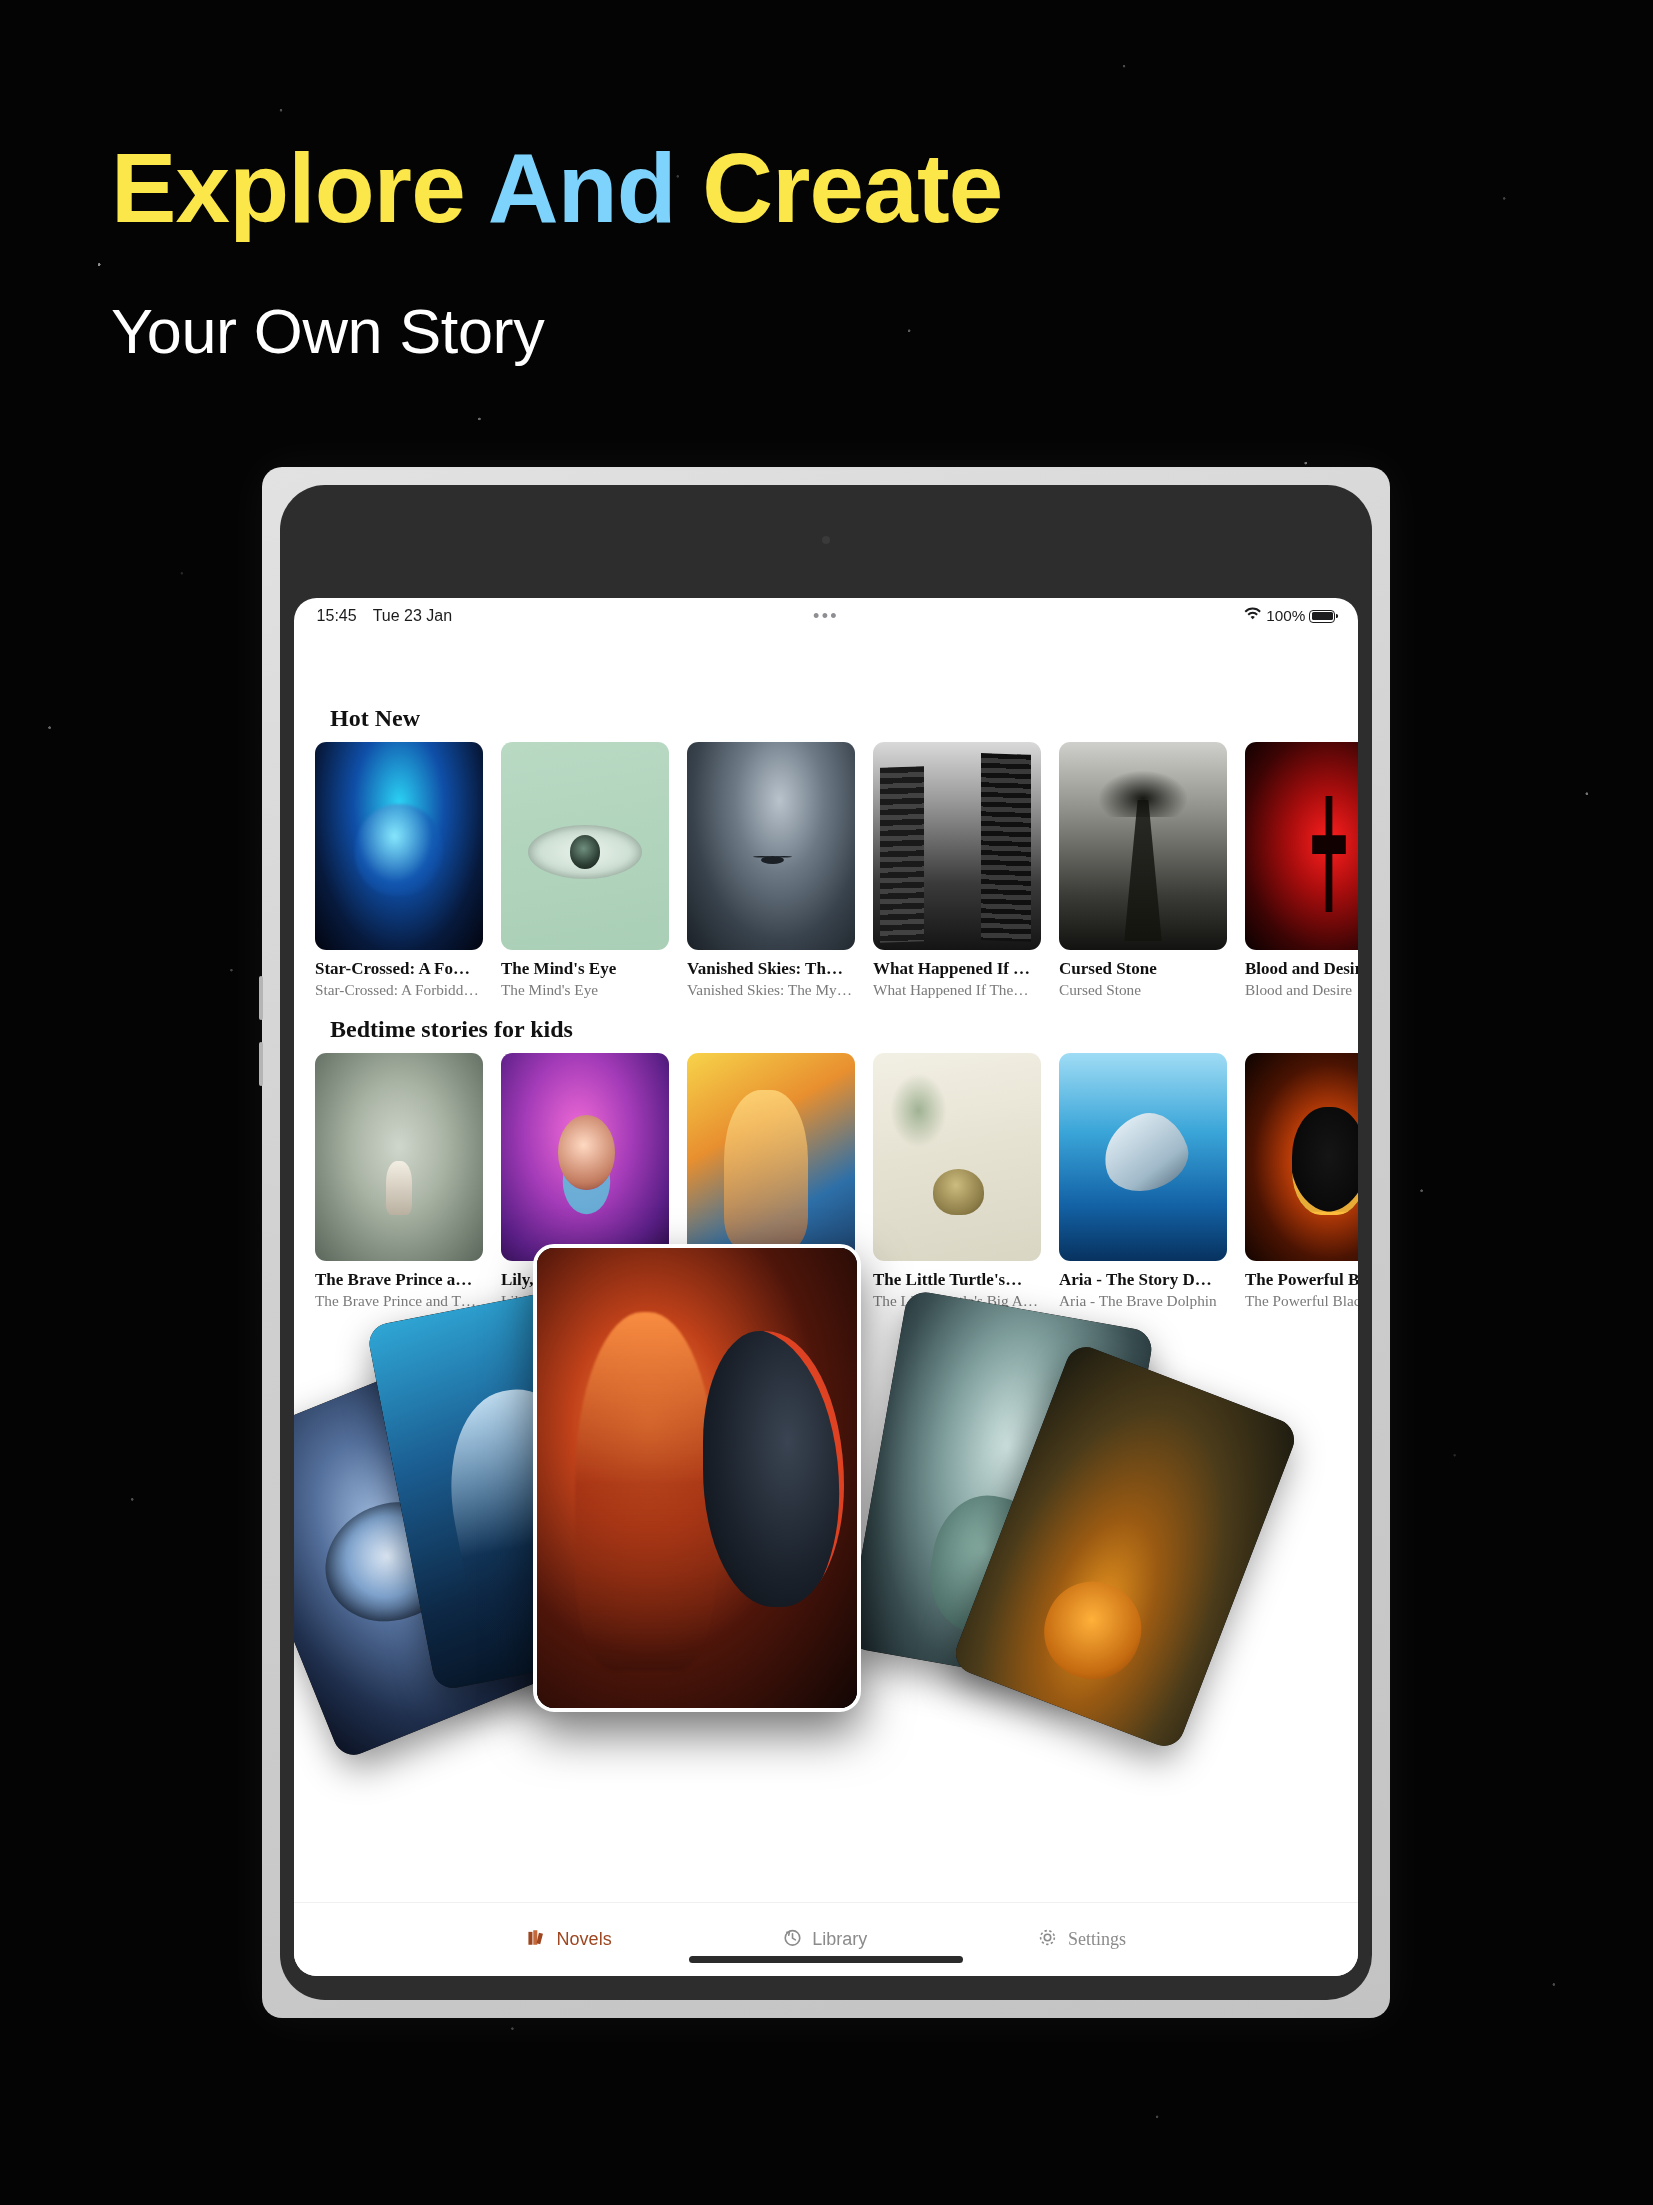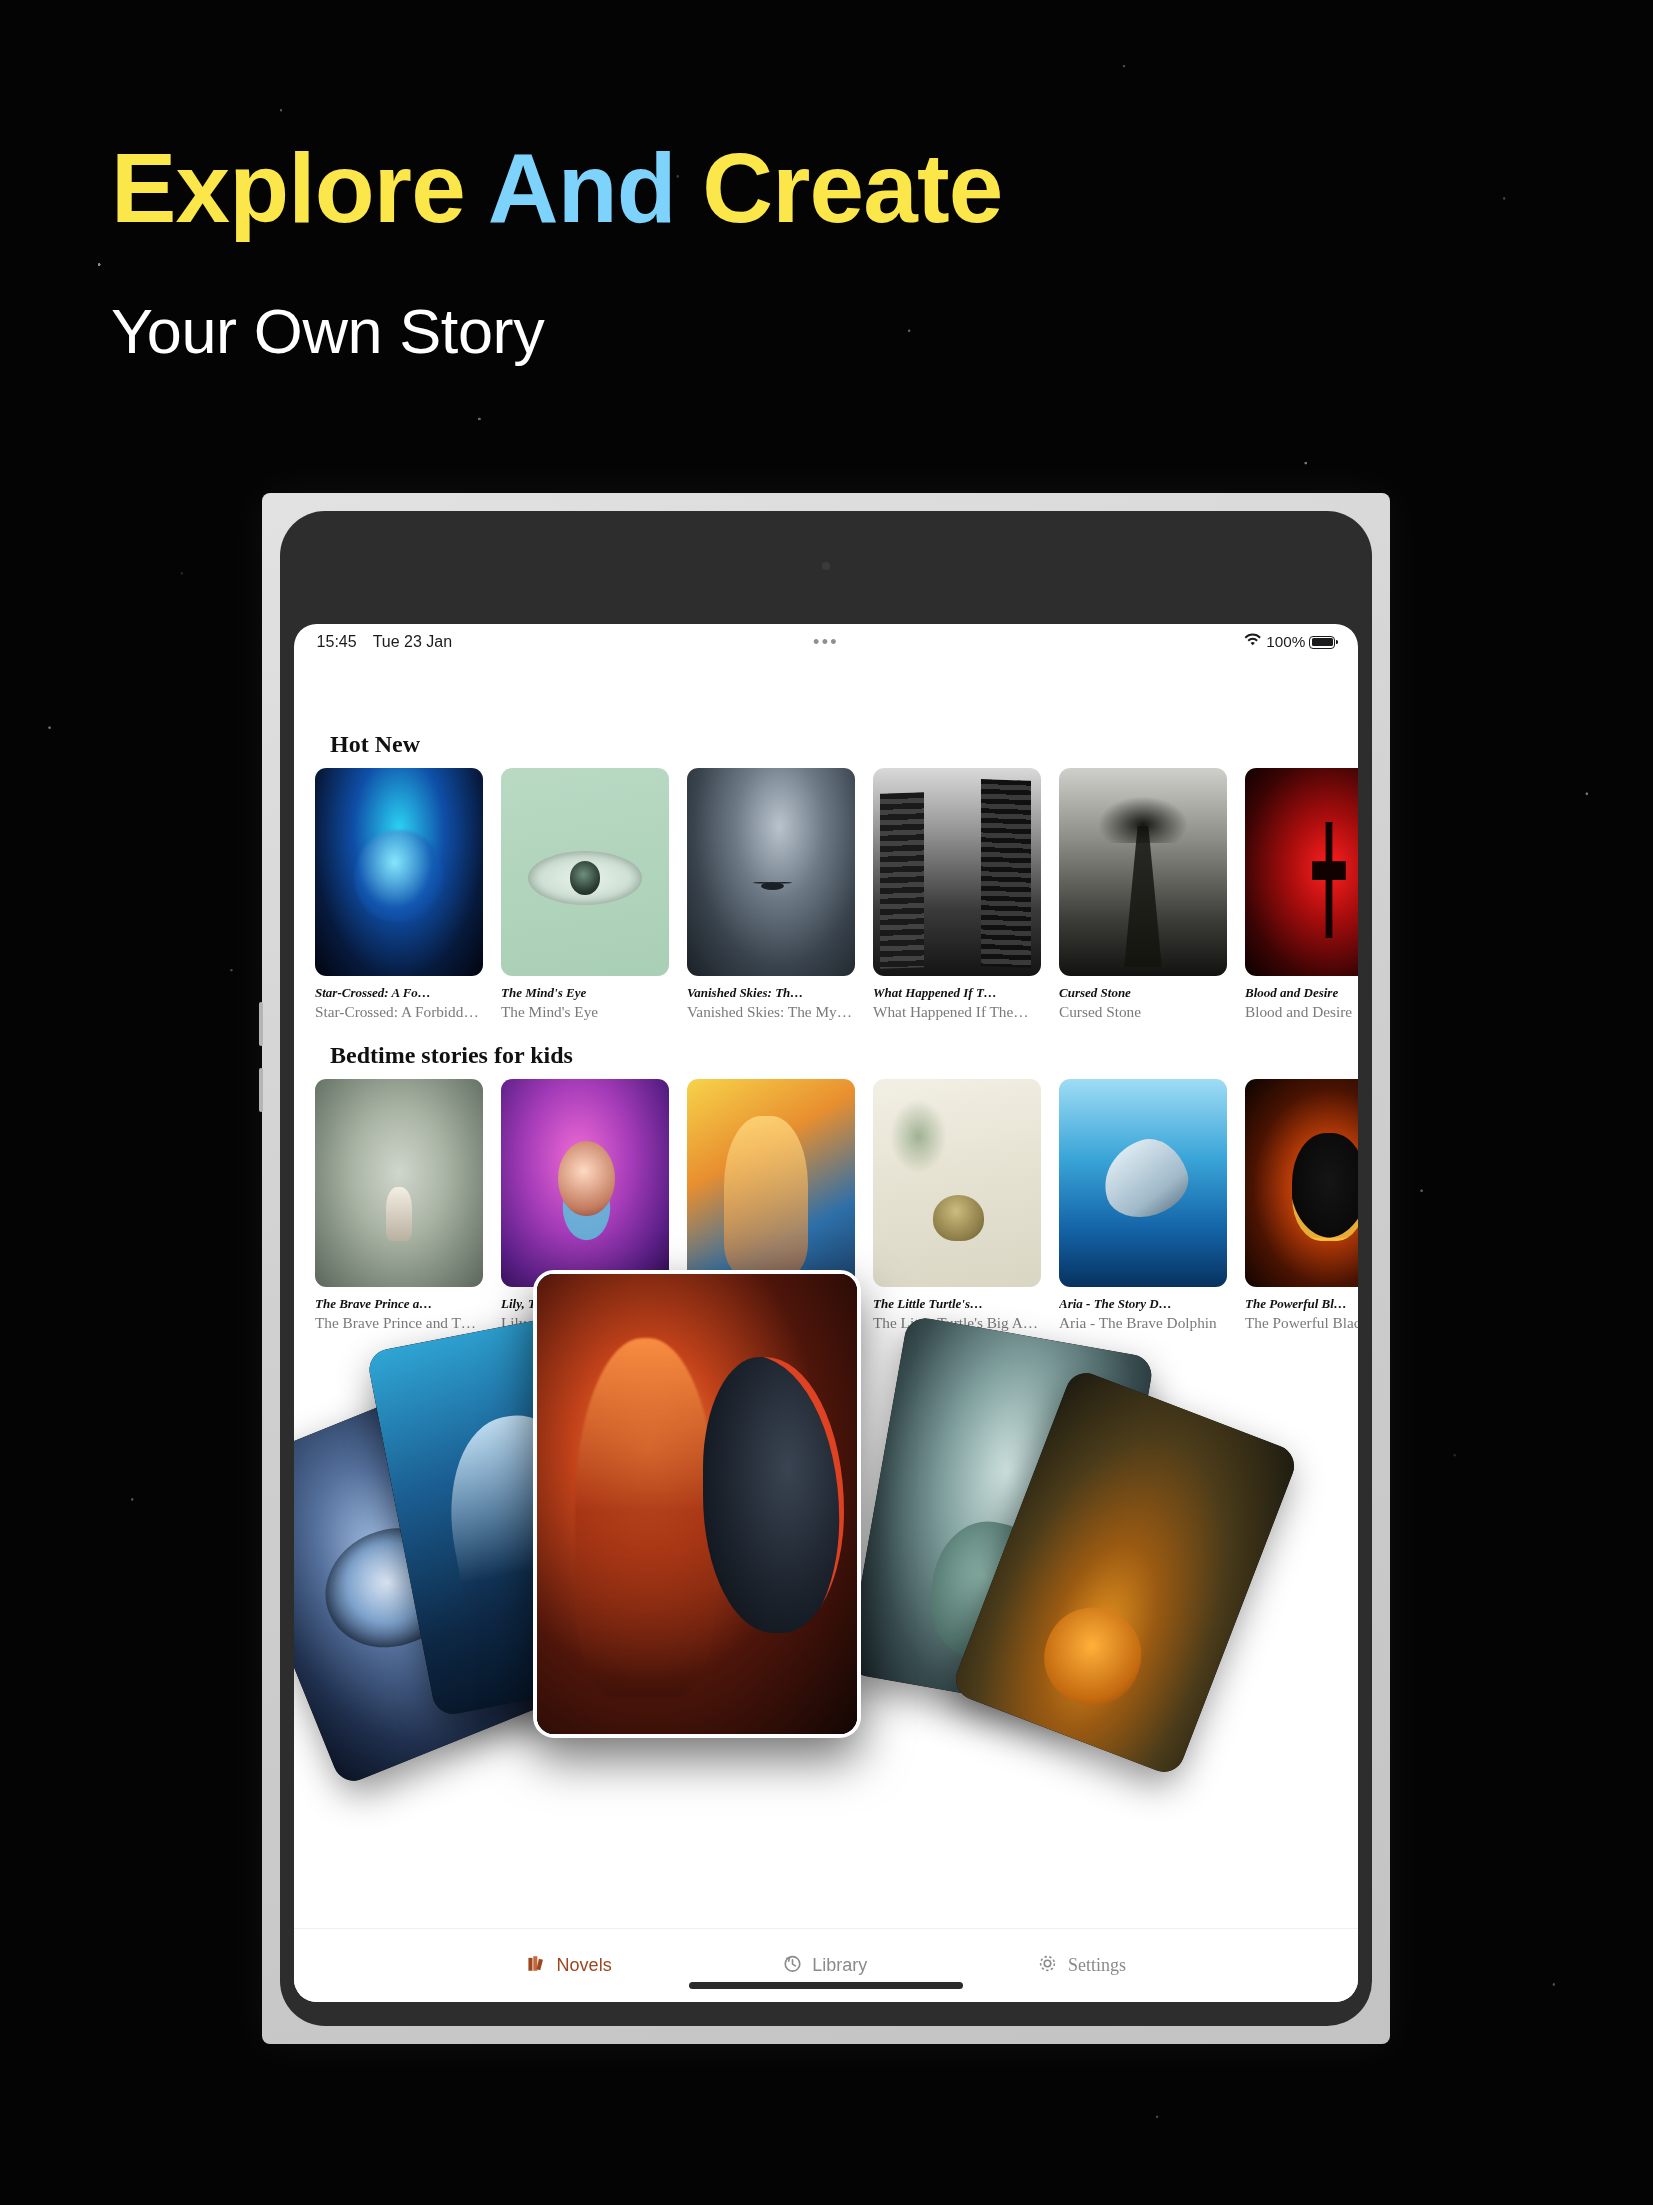--- a/index.html
+++ b/index.html
@@ -75,24 +75,24 @@
     font-size: 63px;
     font-weight: 400;
     color: #FFFFFF;
     letter-spacing: -0.4px;
     white-space: nowrap;
   }
 
   
   .tablet {
     position: absolute;
-    left: 262px; top: 493px;
+    left: 262px; top: 467px;
     width: 1128px; height: 1551px;
     background: linear-gradient(160deg, #e2e2e2 0%, #cfcfcf 45%, #c3c3c3 100%);
-    border-radius: 8px;
+    border-radius: 20px;
     box-shadow: 0 0 48px rgba(255,255,255,0.05);
   }
   .tablet-inner-bezel {
     position: absolute;
     left: 18px; top: 18px; right: 18px; bottom: 18px;
     border-radius: 45px;
     background: #2d2d2d;
   }
   .tablet-screen {
     position: absolute;
@@ -198,23 +198,23 @@
   }
   .card { width: 168px; flex: 0 0 168px; }
   .card-art {
     width: 168px; height: 208px;
     border-radius: 11.3px;
     overflow: hidden;
     position: relative;
   }
   .card-title {
     font-family: "Liberation Serif", serif;
-    font-weight: 700; font-size: 13px; color: #111;
+    font-weight: 700; font-size: 17px; color: #111;
     margin-top: 9px;
-    white-space: nowrap; overflow: hidden; text-overflow: ellipsis; font-style: italic;
+    white-space: nowrap; overflow: hidden; text-overflow: ellipsis;
   }
   .card-sub {
     font-family: "Liberation Serif", serif;
     font-size: 15.3px; color: #7a7a7a;
     margin-top: 2.4px;
     white-space: nowrap; overflow: hidden; text-overflow: ellipsis;
   }
 
   
   .art { position: absolute; inset: 0; }

